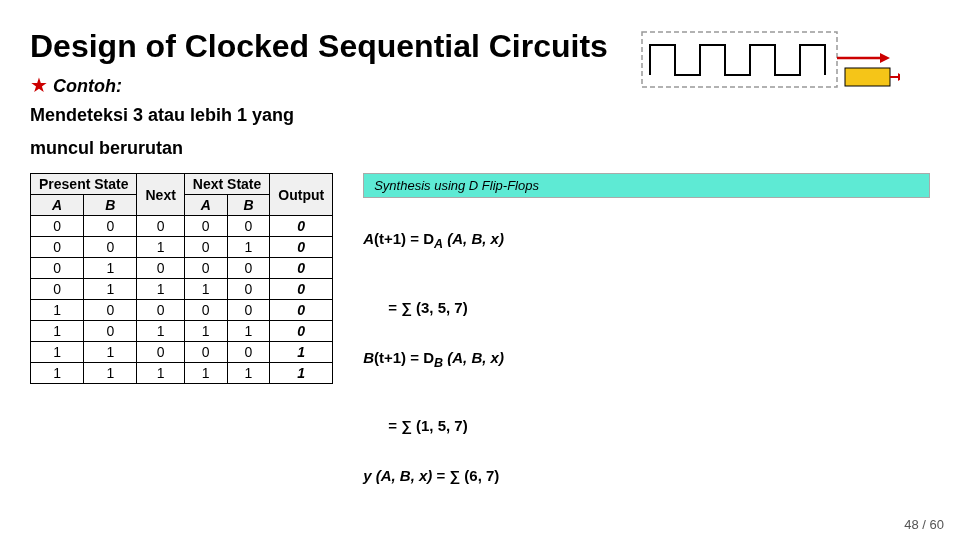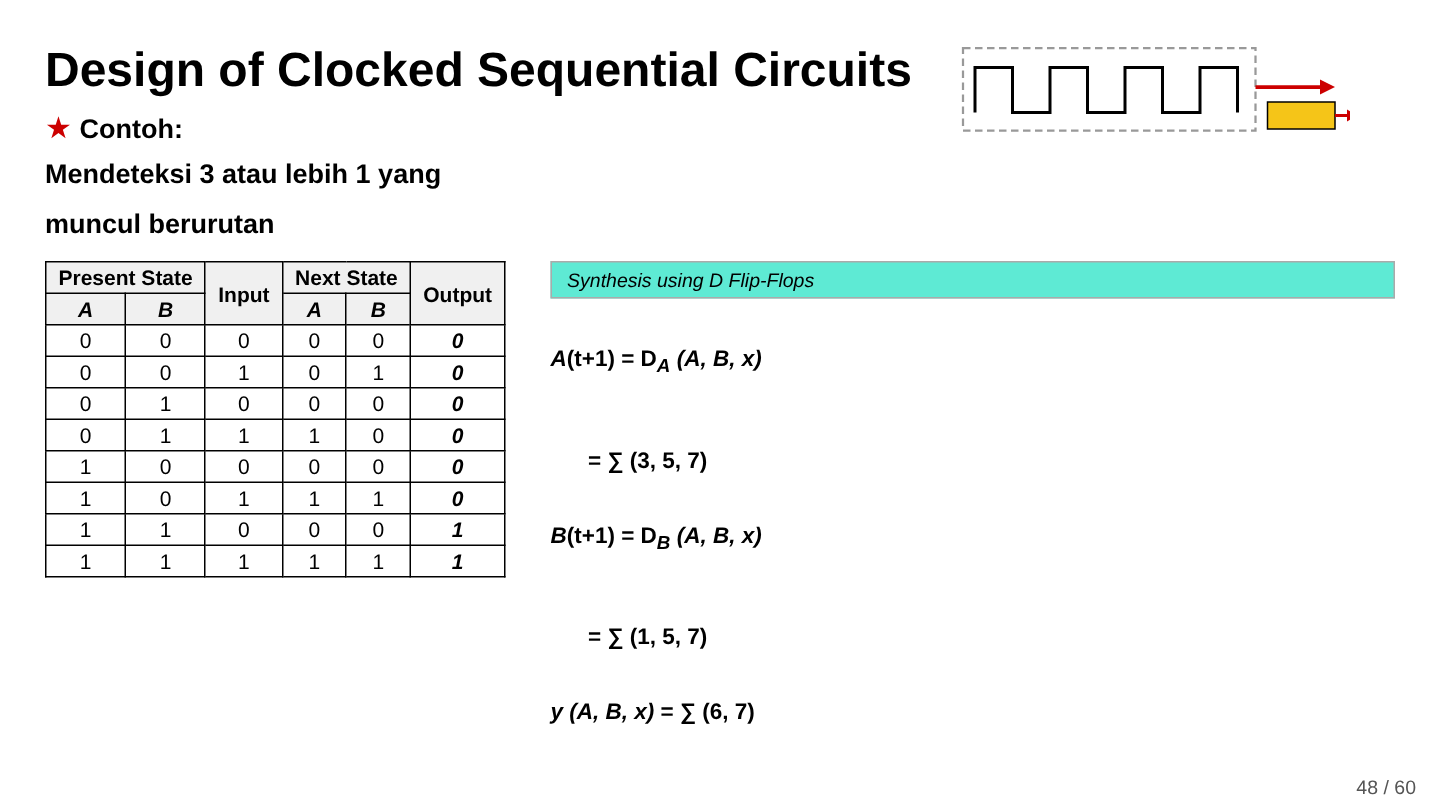--- a/index.html
+++ b/index.html
@@ -24,20 +24,21 @@
       font-size: 18px;
       color: #000;
     }
 
     .contoh-star {
       color: #cc0000;
       font-size: 20px;
     }
 
     .contoh-text {
+      font-style: italic;
       font-weight: bold;
     }
 
     .description {
       padding: 4px 30px;
       font-size: 18px;
       font-weight: bold;
       color: #000;
       line-height: 1.4;
     }
@@ -162,21 +163,21 @@
     <polygon points="258,43 265,47 258,51" fill="#cc0000"></polygon>
   </svg>
 </div>
 
 <div class="content-area">
   <div class="left-panel">
     <table class="truth-table">
       <thead>
         <tr>
           <th colspan="2" class="col-header-group">Present State</th>
-          <th rowspan="2">Input</th>
+          <th rowspan="2">Next</th>
           <th colspan="2" class="col-header-group">Next State</th>
           <th rowspan="2">Output</th>
         </tr>
         <tr>
           <th><em>A</em></th>
           <th><em>B</em></th>
           <th><em>A</em></th>
           <th><em>B</em></th>
         </tr>
       </thead>

